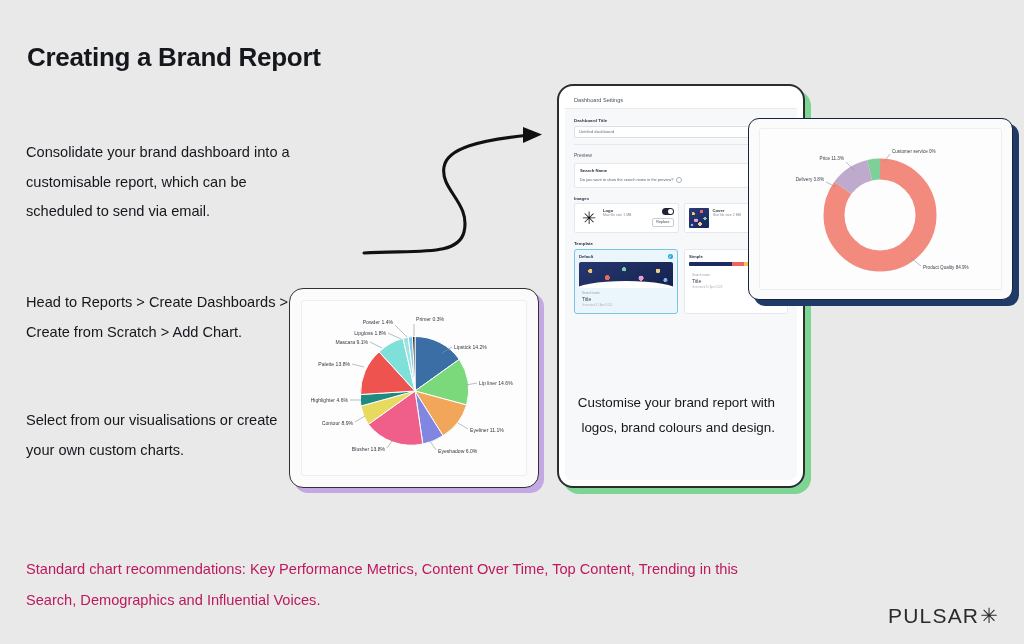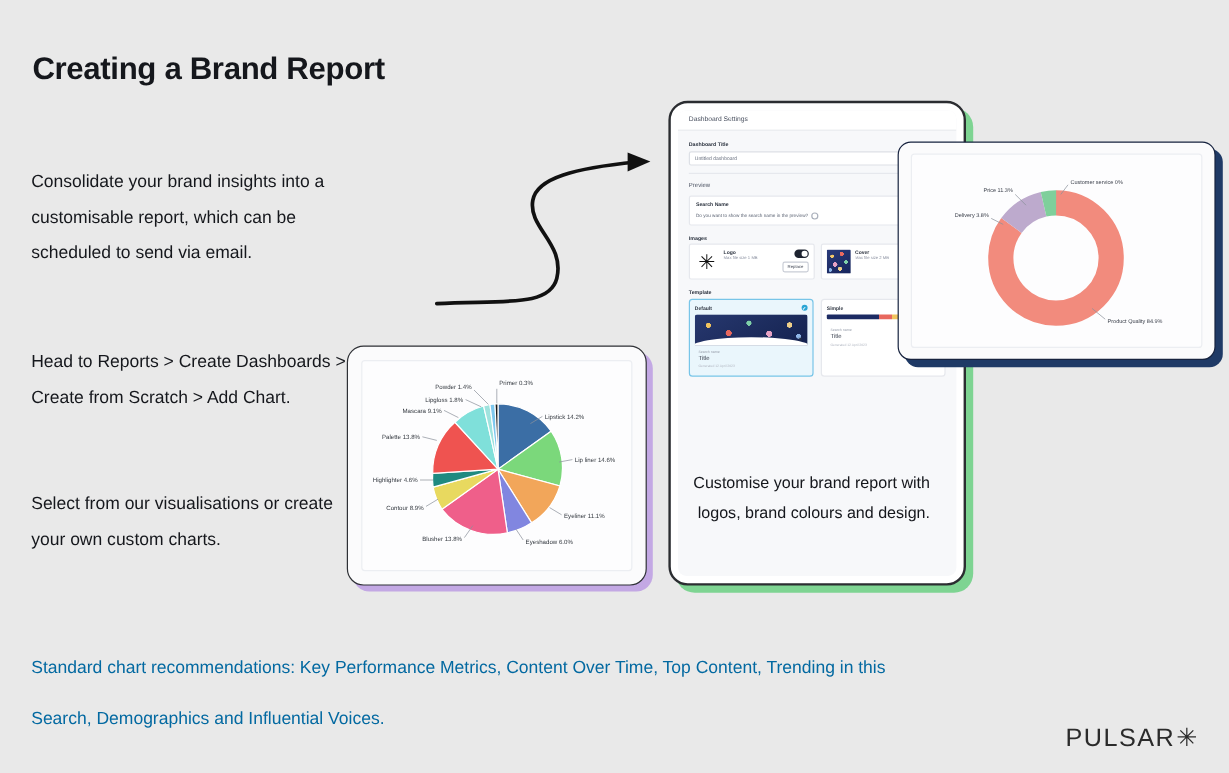--- a/index.html
+++ b/index.html
@@ -23,22 +23,22 @@
   .copy{
     position:absolute;left:26px;
     font-size:14.6px;line-height:29.5px;color:#15171c;
     width:265px;
   }
   #copy-intro{top:138px;}
   #copy-path{top:288px;}
   #copy-select{top:406px;}
 
   .bottomnote{
-    position:absolute;left:26px;top:536px;width:730px;
-    font-size:14.6px;line-height:42px;color:#0369a1;
+    position:absolute;left:26px;top:554px;width:730px;
+    font-size:14.6px;line-height:31px;color:#be185d;
   }
 
   
   .wordmark{
     position:absolute;right:25px;bottom:16px;
     font-size:21px;letter-spacing:1.2px;color:#2b2b2b;
     display:flex;align-items:center;
   }
   .wordmark .ast{font-size:21px;margin-left:1px;}
 
@@ -194,21 +194,21 @@
   .lbl-pie{font-size:5.1px;fill:#33383f;font-family:"Liberation Sans", sans-serif;}
   .leader{stroke:#8c919b;stroke-width:0.6;fill:none;}
 </style>
 </head>
 <body>
 
 <div class="slide">
 
   <div class="headline">Creating a Brand Report</div>
 
-  <div class="copy" id="copy-intro">Consolidate your brand insights into a customisable report, which can be scheduled to send via email.</div>
+  <div class="copy" id="copy-intro">Consolidate your brand dashboard into a customisable report, which can be scheduled to send via email.</div>
   <div class="copy" id="copy-select">Select from our visualisations or create your own custom charts.</div>
   <div class="copy" id="copy-path">Head to Reports &gt; Create Dashboards &gt; Create from Scratch &gt; Add Chart.</div>
   <div class="bottomnote">Standard chart recommendations:  Key Performance Metrics, Content Over Time, Top Content, Trending in this Search, Demographics and Influential Voices.</div>
 
   <svg class="arrow" width="200" height="150" viewBox="0 0 200 150">
     <path d="M4 133 C 60 130, 98 136, 104 112 C 111 83, 80 70, 84 47 C 87 28, 120 20, 170 15" fill="none" stroke="#111" stroke-width="3.1" stroke-linecap="round"></path>
     <path d="M163 7 L182 14.5 L163 23 Z" fill="#111"></path>
   </svg>
 
   <div class="card" id="pie-card">

